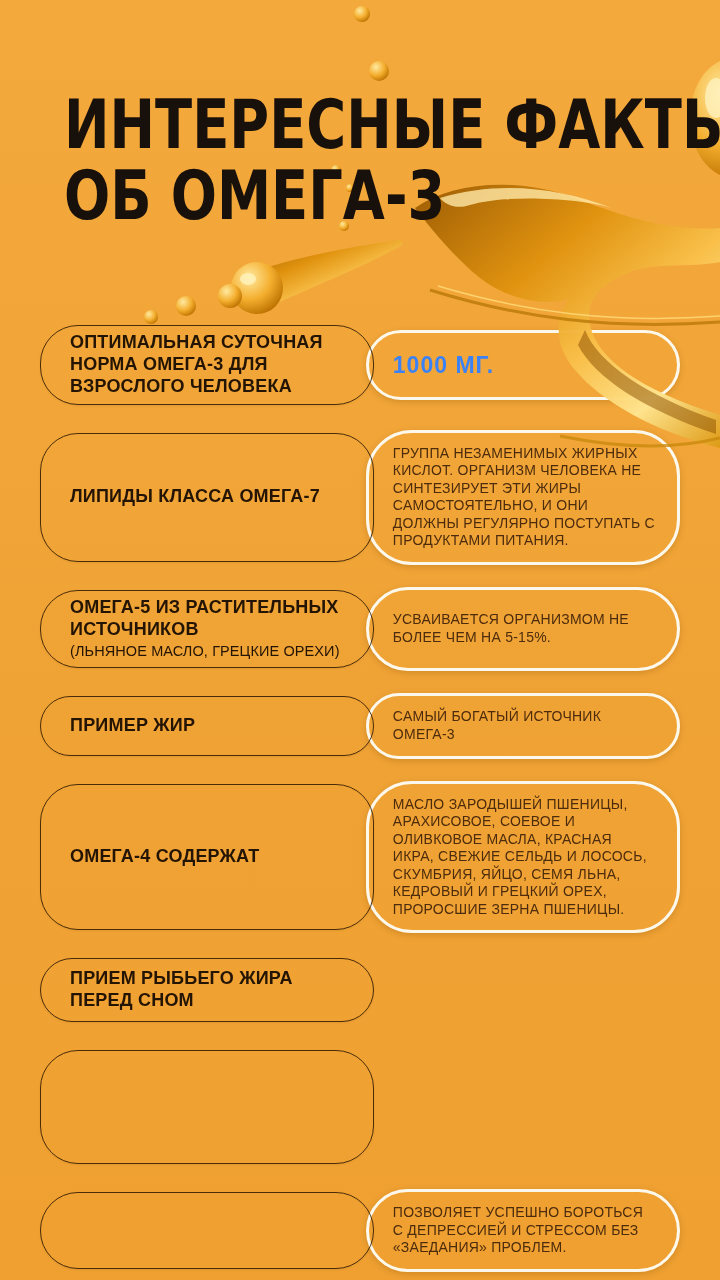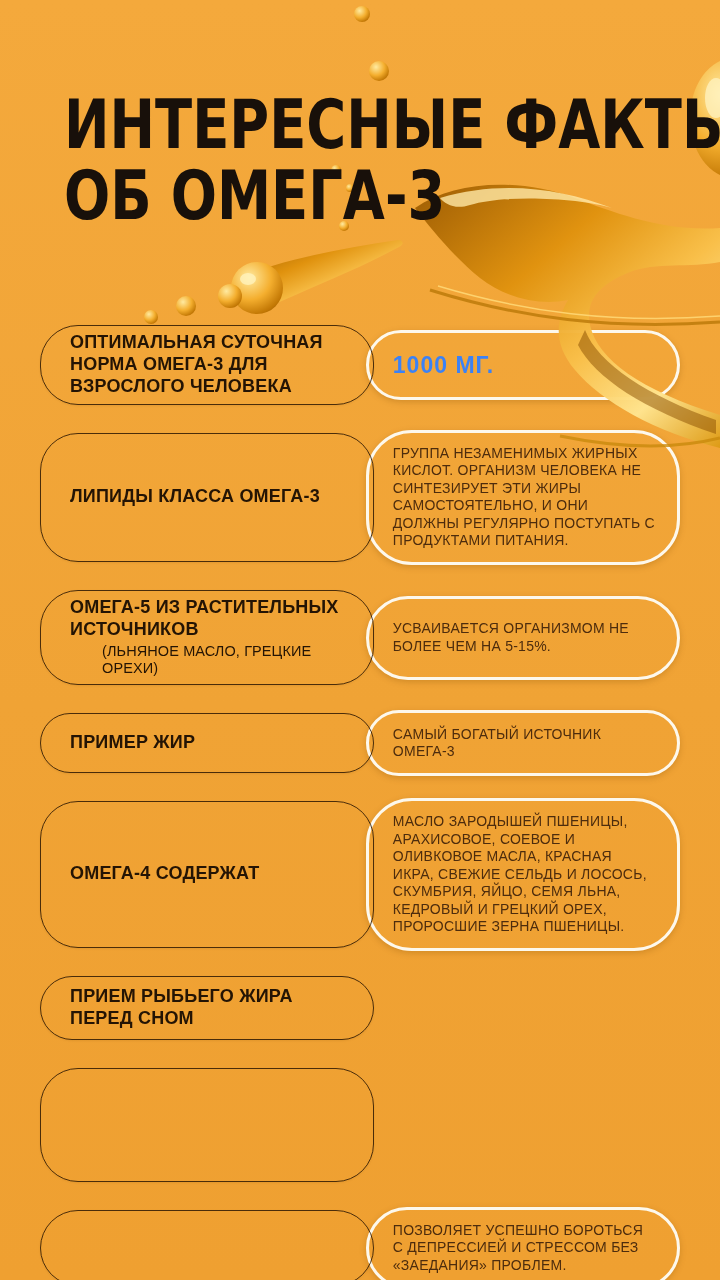--- a/index.html
+++ b/index.html
@@ -31,21 +31,21 @@
     position:absolute; left:0; top:3px; bottom:3px; width:332px;
     border:1.5px solid rgba(45,24,2,0.85); border-radius:38px;
     box-shadow:0 1px 2px rgba(120,70,0,0.12);
   }
   .label {
     position:relative; width:332px; box-sizing:border-box;
     padding:10px 16px 10px 30px;
     color:#241404; font-weight:700; font-size:18px; line-height:1.22;
     letter-spacing:0.2px;
   }
-  .label .sub { font-weight:400; font-size:14.5px; letter-spacing:0.1px; margin-top:2px;margin-left:32px; }
+  .label .sub { font-weight:400; font-size:14.5px; letter-spacing:0.1px; margin-top:2px; }
   .pill {
     margin-left:auto; width:320px; min-height:var(--ph,68px); box-sizing:border-box;
     border:3.5px solid #fdf8ec; border-radius:46px;
     display:flex; align-items:center; padding:12px 20px 12px 24px;
     box-shadow:0 2px 6px rgba(130,75,0,0.28);
   }
   .value {
     color:#4d2c0d; font-size:14px; line-height:1.25; letter-spacing:0.25px;
   }
   .value.big { font-size:23px; letter-spacing:1px; color:#3b82f6;font-weight:bold; }
@@ -134,21 +134,21 @@
         <div>ОПТИМАЛЬНАЯ СУТОЧНАЯ НОРМА ОМЕГА-3 ДЛЯ ВЗРОСЛОГО ЧЕЛОВЕКА</div>
       </div>
       <div class="pill">
         <div class="value big">1000 МГ.</div>
       </div>
     </div>
 
     <div class="row" style="--ph:102px">
       <div class="leftbox"></div>
       <div class="label">
-        <div>ЛИПИДЫ КЛАССА ОМЕГА-3</div>
+        <div>ЛИПИДЫ КЛАССА ОМЕГА-7</div>
       </div>
       <div class="pill">
         <div class="value">ГРУППА НЕЗАМЕНИМЫХ ЖИРНЫХ КИСЛОТ. ОРГАНИЗМ ЧЕЛОВЕКА НЕ СИНТЕЗИРУЕТ ЭТИ ЖИРЫ САМОСТОЯТЕЛЬНО, И ОНИ ДОЛЖНЫ РЕГУЛЯРНО ПОСТУПАТЬ С ПРОДУКТАМИ ПИТАНИЯ.</div>
       </div>
     </div>
 
     <div class="row" style="--ph:84px">
       <div class="leftbox"></div>
       <div class="label">
         <div>ОМЕГА-5 ИЗ РАСТИТЕЛЬНЫХ ИСТОЧНИКОВ</div>

